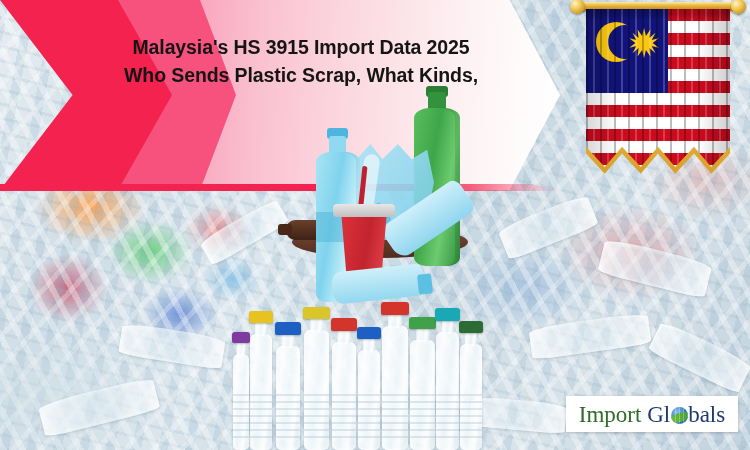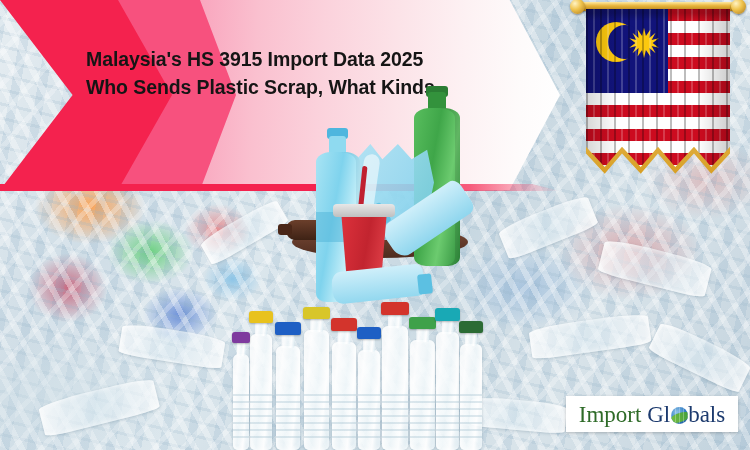--- a/index.html
+++ b/index.html
@@ -94,22 +94,23 @@
     width: 560px;
     height: 7px;
     background: linear-gradient(90deg, #F4224E 0%, #F4224E 62%, rgba(244,34,78,.72) 84%, rgba(244,34,78,0) 100%);
     clip-path: polygon(0 0, 95% 0, 100% 100%, 0 100%);
   }
 
   
   .title-block {
     position: absolute;
     left: 86px;
-    top: 46px;
+    top: 34px;
     width: 430px;
+    text-align: center;
   }
   .title-line {
     font-size: 19.5px;
     font-weight: 700;
     line-height: 27.5px;
     letter-spacing: -0.1px;
     color: #151515;
     white-space: nowrap;
   }
 

